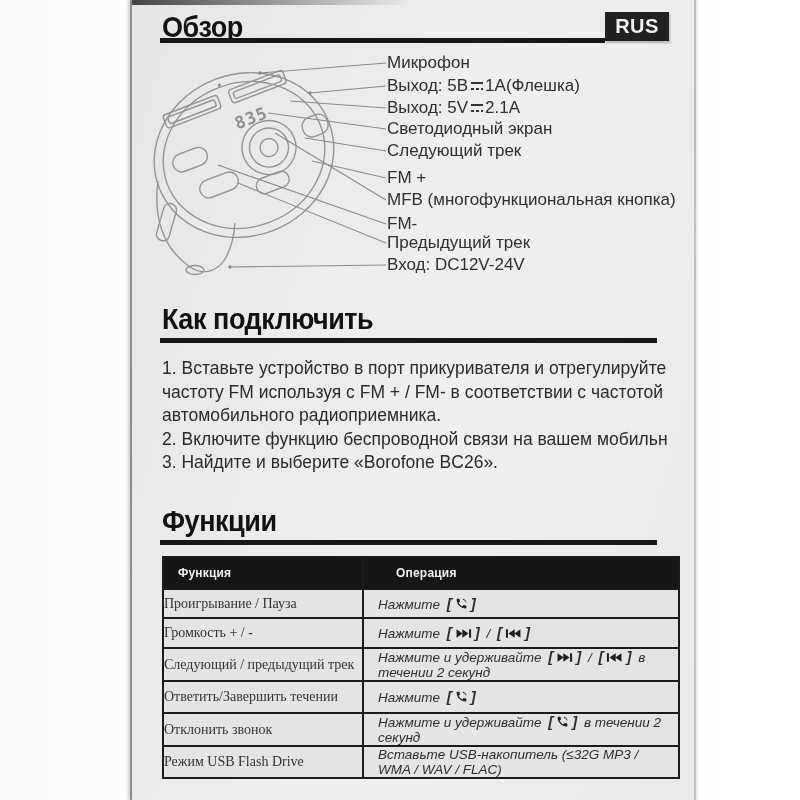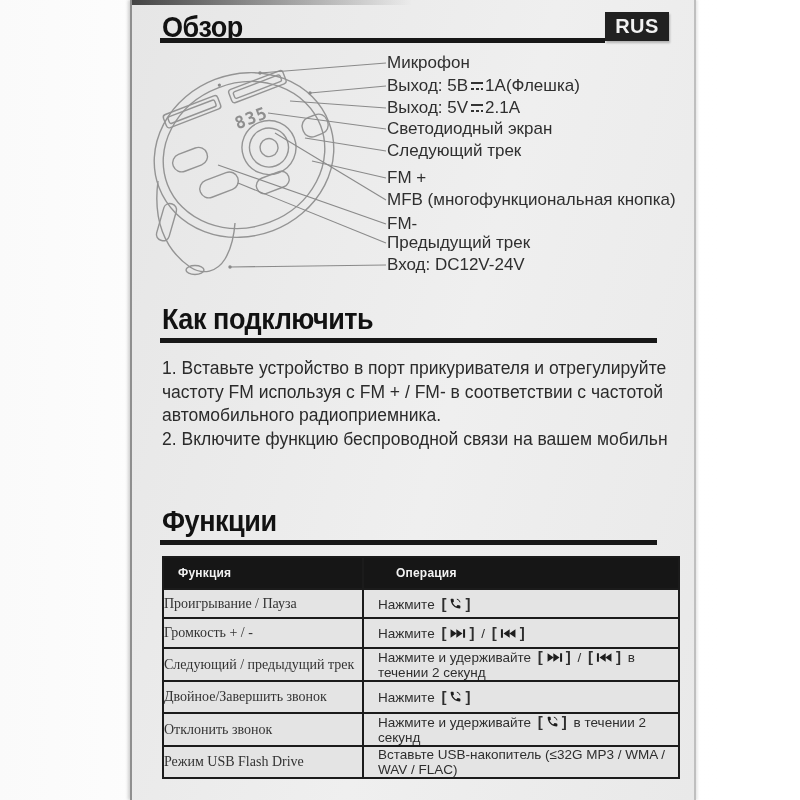--- a/index.html
+++ b/index.html
@@ -51,21 +51,21 @@
   }
   table.fn th, table.fn td { border:2px solid #1b1b1b; vertical-align:middle; }
   table.fn th {
     background:#161616; color:#f2f2f2; font-size:12px; font-weight:bold;
     text-align:left; height:32px; letter-spacing:.2px;
   }
   th.c1, td.c1 { width:200px; }
   th.c1 { padding-left:14px; }
   th.c2 { padding-left:32px; }
   td.c1 { font-size:14px; color:#333; background:#e4e4e4;font-family:Liberation Serif, serif; }
-  td.c2 { padding-left:14px; padding-right:6px; font-size:13.5px; color:#2e2e2e; background:#e4e4e4; line-height:15px; }
+  td.c2 { padding-left:14px; padding-right:6px; font-size:13.5px; color:#2e2e2e; background:#e4e4e4; line-height:15px;font-style:italic; }
   .br { font-weight:bold; font-size:15px; margin:0 3px; }
   .ic { display:inline-block; vertical-align:-1px; fill:#1d1d1d; }
   .key { white-space:nowrap; }
 </style>
 </head>
 <body>
 
 <div class="page">
 
   <div class="h1" style="top:10px">Обзор</div>
@@ -134,20 +134,21 @@
       <div class="dev-label" style="top: 202px;">Вход: DC12V-24V</div>
     </div>
 
   <div class="h1" style="top:302px">Как подключить</div>
   <div class="rule" style="left:28px; top:338px; width:497px"></div>
   <div class="instructions" id="instructions">
       <div class="instr-line">1. Вставьте устройство в порт прикуривателя и отрегулируйте</div>
       <div class="instr-line">частоту FM используя с FM + / FM- в соответствии с частотой</div>
       <div class="instr-line">автомобильного радиоприемника.</div>
       <div class="instr-line">2. Включите функцию беспроводной связи на вашем мобильн</div>
+      <div class="instr-line">3. Найдите и выберите «Borofone BC26».</div>
     </div>
 
   <div class="h1" style="top:504px">Функции</div>
   <div class="rule" style="left:28px; top:540px; width:497px"></div>
 
   <table class="fn">
     <thead>
       <tr>
         <th class="c1">Функция</th>
         <th class="c2">Операция</th>
@@ -179,21 +180,21 @@
                 <path d="M2 1.5 10 7 2 12.5Z"></path>
                 <path d="M9.5 1.5 17.5 7 9.5 12.5Z"></path>
                 <rect x="18.2" y="1.5" width="2.6" height="11"></rect>
               </svg><span class="br">]</span></span><span> / </span><span class="key"><span class="br">[</span><svg class="ic" width="17" height="11" viewBox="0 0 22 14">
                 <rect x="1.2" y="1.5" width="2.6" height="11"></rect>
                 <path d="M12.5 1.5 4.5 7 12.5 12.5Z"></path>
                 <path d="M20 1.5 12 7 20 12.5Z"></path>
               </svg><span class="br">]</span></span><span> в течении 2 секунд</span></td>
   </tr>
         <tr style="height: 32px;">
-    <td class="c1">Двойное/Завершить звонок</td>
+    <td class="c1">Ответить/Завершить течении</td>
     <td class="c2"><span>Нажмите </span><span class="key"><span class="br">[</span><svg class="ic" width="13" height="13" viewBox="0 0 24 24">
                 <path d="M6.62 10.79c1.44 2.83 3.76 5.14 6.59 6.59l2.2-2.2c.27-.27.67-.36 1.02-.24 1.12.37 2.33.57 3.57.57.55 0 1 .45 1 1V20c0 .55-.45 1-1 1-9.39 0-17-7.61-17-17 0-.55.45-1 1-1h3.5c.55 0 1 .45 1 1 0 1.25.2 2.45.57 3.57.11.35.03.74-.24 1.02l-2.21 2.2z"></path>
                 <path d="M15.2 4.2 c2.4.5 4.3 2.4 4.8 4.8" fill="none" stroke="#1d1d1d" stroke-width="1.8" stroke-linecap="round"></path>
               </svg><span class="br">]</span></span></td>
   </tr>
         <tr style="height: 30px;">
     <td class="c1">Отклонить звонок</td>
     <td class="c2"><span>Нажмите и удерживайте </span><span class="key"><span class="br">[</span><svg class="ic" width="13" height="13" viewBox="0 0 24 24">
                 <path d="M6.62 10.79c1.44 2.83 3.76 5.14 6.59 6.59l2.2-2.2c.27-.27.67-.36 1.02-.24 1.12.37 2.33.57 3.57.57.55 0 1 .45 1 1V20c0 .55-.45 1-1 1-9.39 0-17-7.61-17-17 0-.55.45-1 1-1h3.5c.55 0 1 .45 1 1 0 1.25.2 2.45.57 3.57.11.35.03.74-.24 1.02l-2.21 2.2z"></path>
                 <path d="M15.2 4.2 c2.4.5 4.3 2.4 4.8 4.8" fill="none" stroke="#1d1d1d" stroke-width="1.8" stroke-linecap="round"></path>

